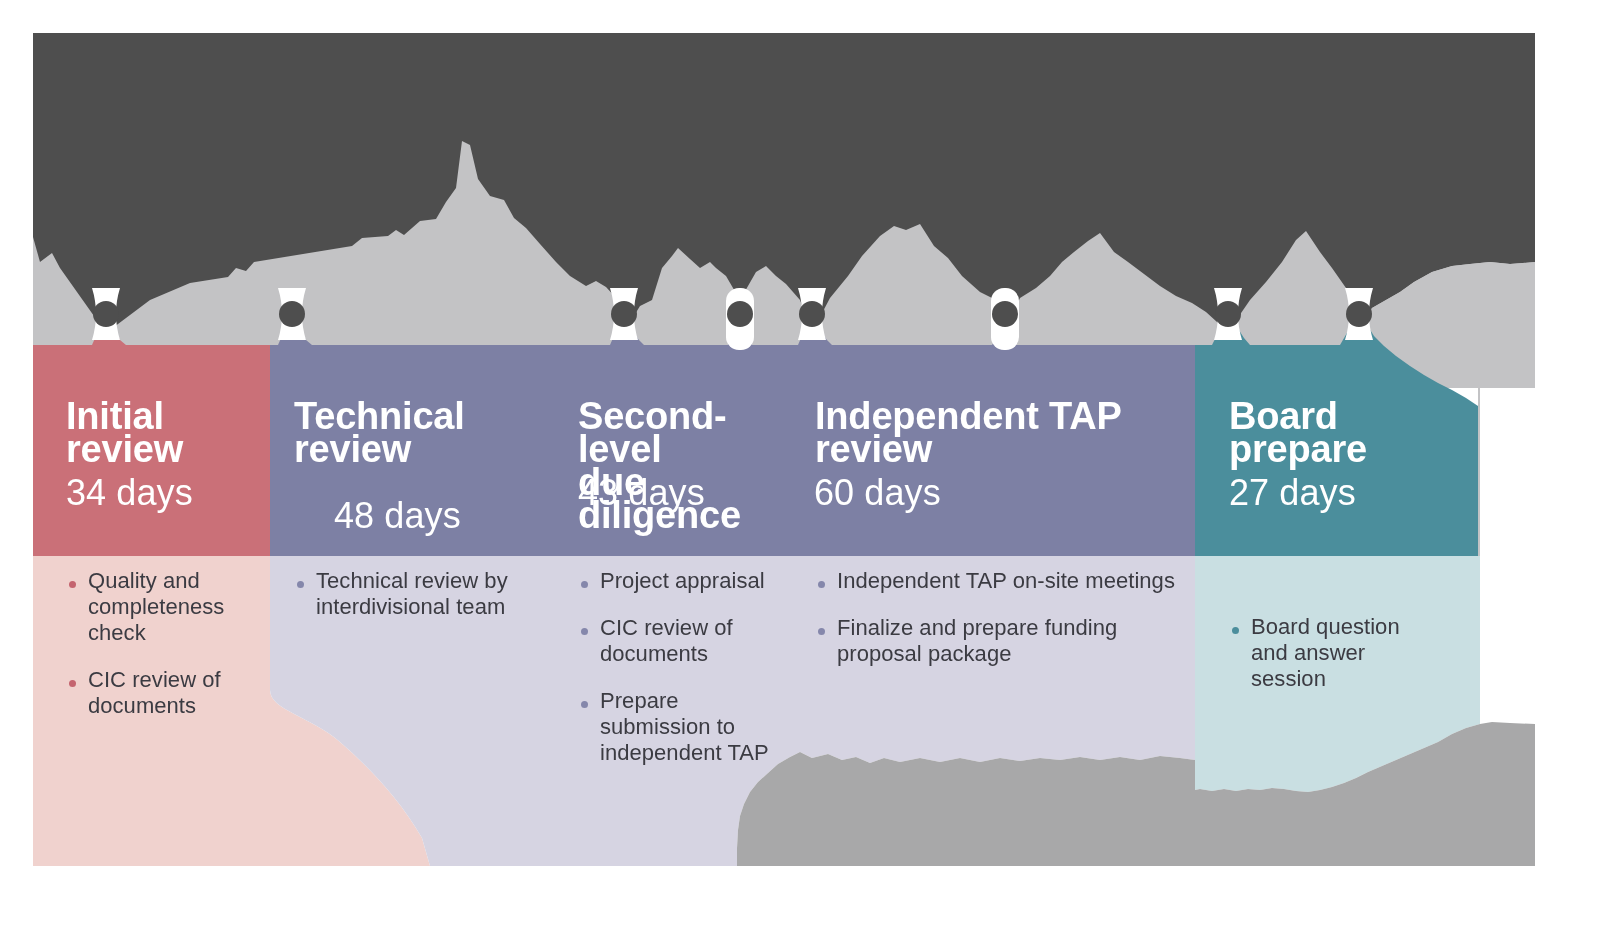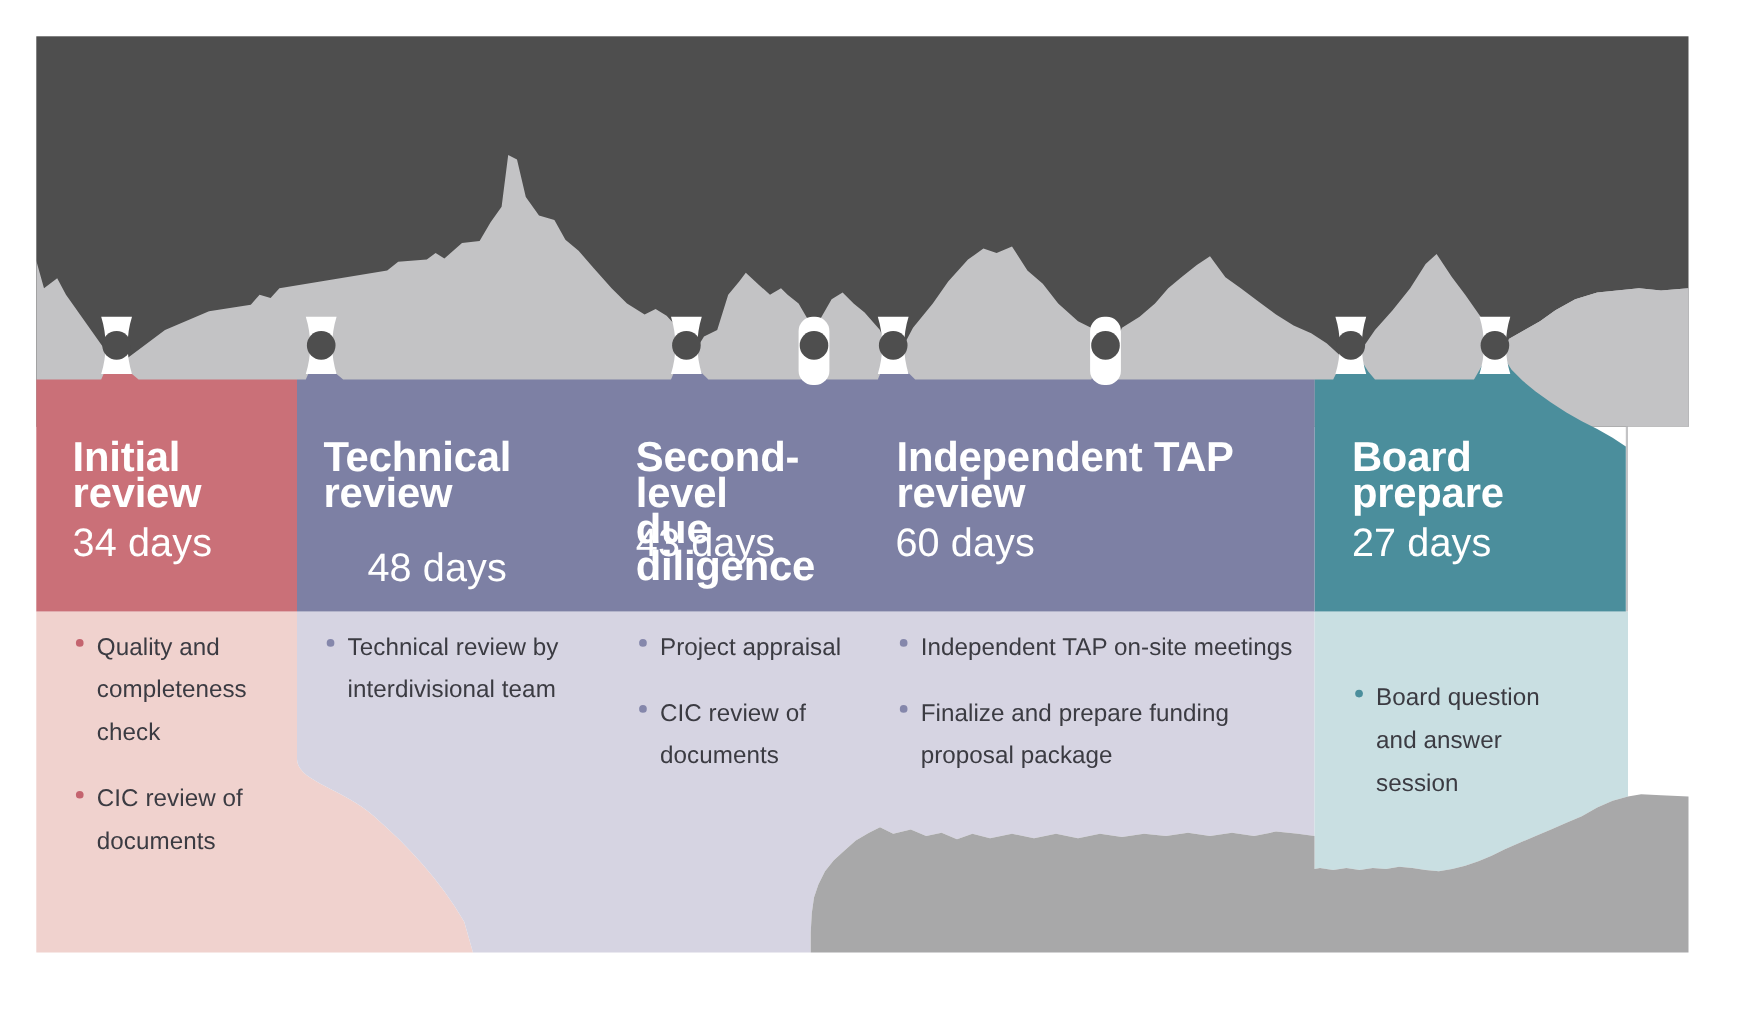--- a/index.html
+++ b/index.html
@@ -57,21 +57,21 @@
     position:absolute;
     list-style:none;
     margin:0;
     padding:0;
   }
   .phase-list li{
     position:relative;
     padding-left:22px;
     margin-bottom:21px;
     font-size:22px;
-    line-height:39px;
+    line-height:26px;
     color:#3b3b42;
     letter-spacing:0.05px;
   }
   .phase-list li:before{
     content:"";
     position:absolute;
     left:3px;
     top:13px;
     width:7px;height:7px;
     border-radius:50%;
@@ -243,20 +243,21 @@
       </ul>
     </div>
 
     <div class="phase" id="p2">
       <div class="phase-title" style="left:13px;top:400px;">Second-level
 due diligence</div>
       <div class="phase-days" style="left:13px;top:478px;">43 days</div>
       <ul class="phase-list" style="left:13px;top:568px;width:200px;--bullet:#8587ab;">
         <li>Project appraisal</li>
         <li>CIC review of documents</li>
+        <li>Prepare submission to independent TAP</li>
       </ul>
     </div>
 
     <div class="phase" id="p3">
       <div class="phase-title" style="left:5px;top:400px;">Independent TAP
 review</div>
       <div class="phase-days" style="left:4px;top:478px;">60 days</div>
       <ul class="phase-list" style="left:5px;top:568px;width:365px;--bullet:#8587ab;">
         <li>Independent TAP on-site meetings</li>
         <li>Finalize and prepare funding proposal package</li>

